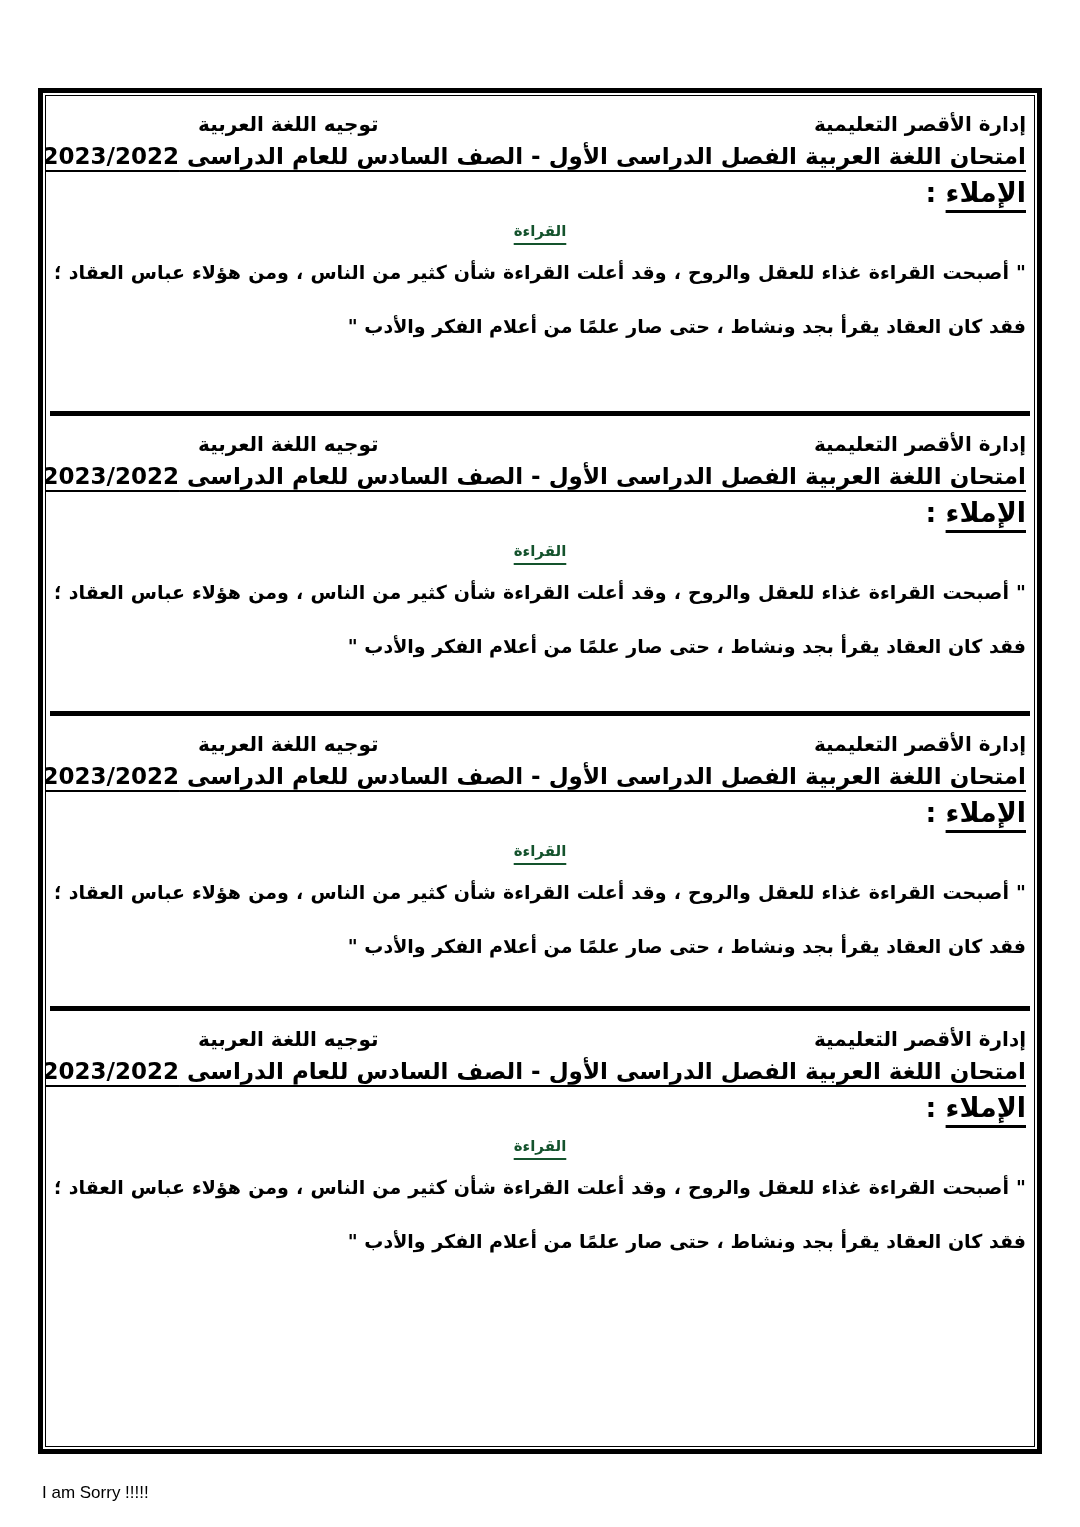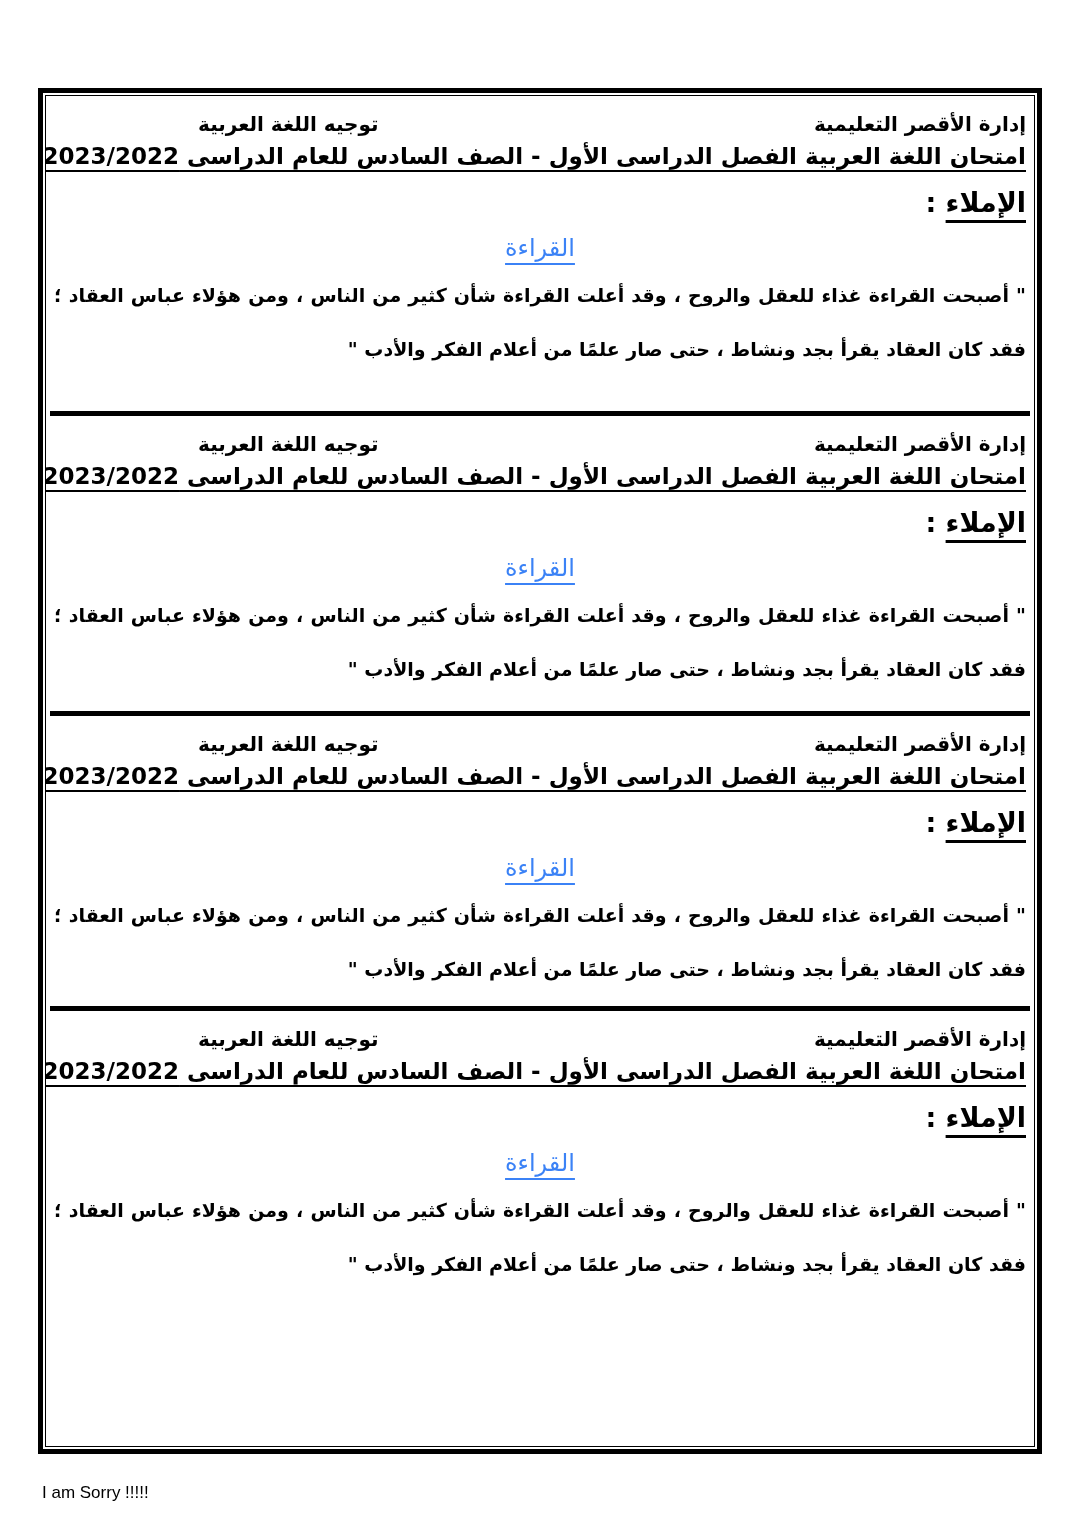--- a/index.html
+++ b/index.html
@@ -69,38 +69,38 @@
   }
   .title-row .u-full {
     text-decoration: underline;
     text-decoration-thickness: 2px;
     text-underline-offset: 6px;
   }
   .emla-row {
     direction: rtl;
     text-align: right;
     padding: 0 8px;
-    margin-top: 10px;
+    margin-top: 0;
     font-weight: bold;
     font-size: 27px;
     color: #000;
     line-height: 1.35;
   }
   .emla-row .u-word {
     text-decoration: underline;
     text-decoration-thickness: 3px;
     text-underline-offset: 8px;
   }
   .qiraa-row {
     direction: rtl;
     text-align: center;
     margin-top: 9px;
-    font-weight: normal;
-    font-size: 24px;
-    color: #3b82f6;
+    font-weight: bold;
+    font-size: 15px;
+    color: #14532d;
     line-height: 1.5;
   }
   .qiraa-row .u-word {
     text-decoration: underline;
     text-decoration-thickness: 2px;
     text-underline-offset: 7px;
   }
   .passage {
     direction: rtl;
     text-align: justify;

